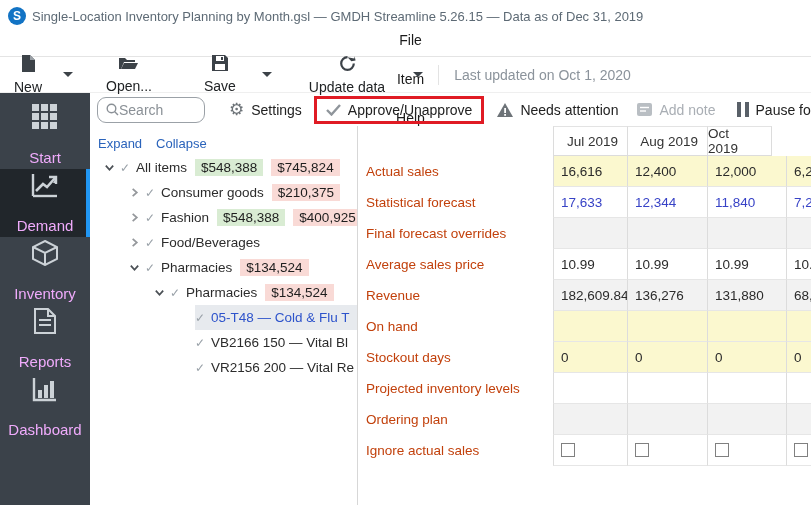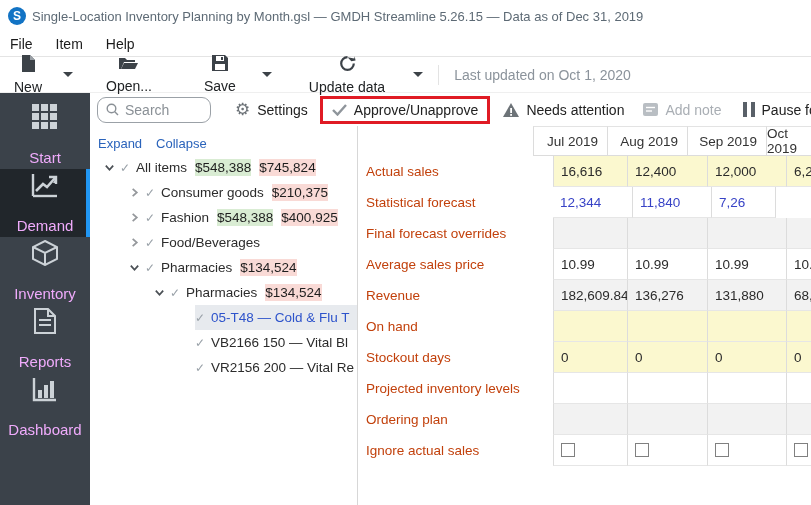--- a/index.html
+++ b/index.html
@@ -14,21 +14,21 @@
     font-family:"Liberation Sans",sans-serif;font-size:13px;color:#2b2b2b;}
 
   
   .titlebar{height:32px;display:flex;align-items:center;padding-left:8px;background:#fff;}
   .app-icon{width:18px;height:18px;border-radius:50%;background:#1273c4;color:#fff;
     font-size:12px;font-weight:bold;display:flex;align-items:center;justify-content:center;}
   .title-text{margin-left:6px;color:#5d6a75;font-size:13px;white-space:nowrap;}
 
   
   .menubar{height:25px;display:flex;align-items:center;padding-left:10px;gap:23px;
-    border-bottom:1px solid #e4e4e4;font-size:14px;color:#1b1b1b;}
+    border-bottom:1px solid #e4e4e4;font-size:14px;color:#1b1b1b;flex-direction:column;}
   .menu-item{cursor:default;}
 
   
   .toolbar1{height:36px;display:flex;align-items:center;padding-left:14px;
     border-bottom:1px solid #efefef;font-size:14px;color:#202325;white-space:nowrap;}
   .tb-btn{display:flex;align-items:center;gap:7px;flex-direction:column;}
   .caret{width:0;height:0;border-left:5px solid transparent;border-right:5px solid transparent;
     border-top:5px solid #3c4248;}
   .tb-sep{width:1px;height:20px;background:#e3e3e3;margin:0 15px;}
   .last-updated{color:#8b939b;}
@@ -40,21 +40,21 @@
   .side-item{height:68px;display:flex;flex-direction:column;align-items:center;
     justify-content:center;gap:19px;color:#f0abfc;font-size:15px;cursor:default;}
   .side-item.selected{background:#21262b;box-shadow:inset -4px 0 0 var(--accent);}
 
   .content{flex:1;display:flex;flex-direction:column;overflow:hidden;}
 
   
   .toolbar2{height:33px;flex:none;display:flex;align-items:center;padding-left:7px;
     font-size:14px;color:#222;white-space:nowrap;}
   .search-box{width:127px;height:26px;border:1px solid #9ba1a7;border-radius:9px;
-    display:flex;align-items:center;padding-left:8px;gap:6px;background:#fff;}
+    display:flex;align-items:center;padding-left:8px;gap:0;background:#fff;}
   .search-box input{border:none;outline:none;width:85px;font-family:"Liberation Sans",sans-serif;
     font-size:14px;color:#444;background:transparent;}
   .search-box input::placeholder{color:#8a9096;}
   .tb2-btn{display:flex;align-items:center;gap:7px;}
   .approve-wrap{border:3px solid var(--highlight);margin-left:12px;padding:3px 9px;}
   .gear{font-size:17px;color:#6d7378;line-height:1;}
   .disabled{color:#a9aeb4;}
   .pause-ico{display:inline-flex;gap:4px;}
   .pause-ico i{width:4px;height:15px;background:#596068;}
 
@@ -64,26 +64,26 @@
     overflow:hidden;white-space:nowrap;}
   .tree-links{height:24px;display:flex;gap:14px;padding-left:8px;align-items:center;}
   .tree-links span{color:var(--link-blue);cursor:pointer;}
   .tree-row{height:25px;display:flex;align-items:center;font-size:13.5px;}
   .chev-slot{width:22px;flex:none;display:flex;justify-content:center;align-items:center;}
   .row-inner{display:flex;align-items:center;flex:1;height:100%;overflow:hidden;}
   .tree-row.selected .row-inner{background:#e7eaee;}
   .tree-row.selected .tree-label{color:var(--selected-blue);}
   .tree-check{color:#9aa2a9;width:16px;flex:none;font-size:12px;}
   .tree-label{color:#2c2c2c;}
-  .badge{margin-left:8px;padding:1px 0;color:#1e1e1e;flex:none;}
+  .badge{margin-left:8px;padding:1px 6px;color:#1e1e1e;flex:none;}
 
   
   .table-area{flex:1;overflow:hidden;font-size:13.5px;}
   .t-row{display:flex;height:31px;}
-  .t-row.head{height:30px;justify-content:center;}
+  .t-row.head{height:30px;}
   .t-label{width:195px;flex:none;display:flex;align-items:center;padding-left:8px;color:#c2410c;}
   .t-cell{flex:none;display:flex;align-items:center;padding-left:7px;
     border-right:1px solid var(--grid);border-bottom:1px solid var(--grid-light);overflow:hidden;}
   .t-cell.first{border-left:1px solid var(--grid);}
   .head .t-cell{border-top:1px solid #e3e3e3;border-bottom:1px solid var(--grid);
     justify-content:flex-end;padding-right:9px;padding-left:0;color:#333;}
   .bg-yellow{background:var(--cell-yellow);}
   .bg-gray{background:var(--cell-gray);}
   .bg-white{background:#fff;}
   .txt-blue{color:var(--value-blue);}
@@ -390,32 +390,32 @@
               </span>
             </div>
           </div>
       </div>
 
       <div class="table-area" id="table-area">
           <div class="t-row head">
             <div class="t-label"></div>
             <div class="t-cell first" style="width: 75px;">Jul 2019</div>
             <div class="t-cell" style="width: 80px;">Aug 2019</div>
-            <div class="t-cell" style="width: 79px;">Sep 2019</div>
             <div class="t-cell" style="width: 64px;">Oct 2019</div>
           </div>
           <div class="t-row">
             <div class="t-label">Actual sales</div>
             <div class="t-cell bg-yellow first" style="width: 75px;">16,616</div>
             <div class="t-cell bg-yellow" style="width: 80px;">12,400</div>
             <div class="t-cell bg-yellow" style="width: 79px;">12,000</div>
             <div class="t-cell bg-yellow" style="width: 64px;">6,20</div>
           </div>
           <div class="t-row">
             <div class="t-label">Statistical forecast</div>
+            <div class="t-cell bg-white first txt-blue" style="width: 75px;">17,633</div>
             <div class="t-cell bg-white txt-blue" style="width: 80px;">12,344</div>
             <div class="t-cell bg-white txt-blue" style="width: 79px;">11,840</div>
             <div class="t-cell bg-white txt-blue" style="width: 64px;">7,26</div>
           </div>
           <div class="t-row">
             <div class="t-label">Final forecast overrides</div>
             <div class="t-cell bg-gray first" style="width: 75px;"></div>
             <div class="t-cell bg-gray" style="width: 80px;"></div>
             <div class="t-cell bg-gray" style="width: 79px;"></div>
             <div class="t-cell bg-gray" style="width: 64px;"></div>

